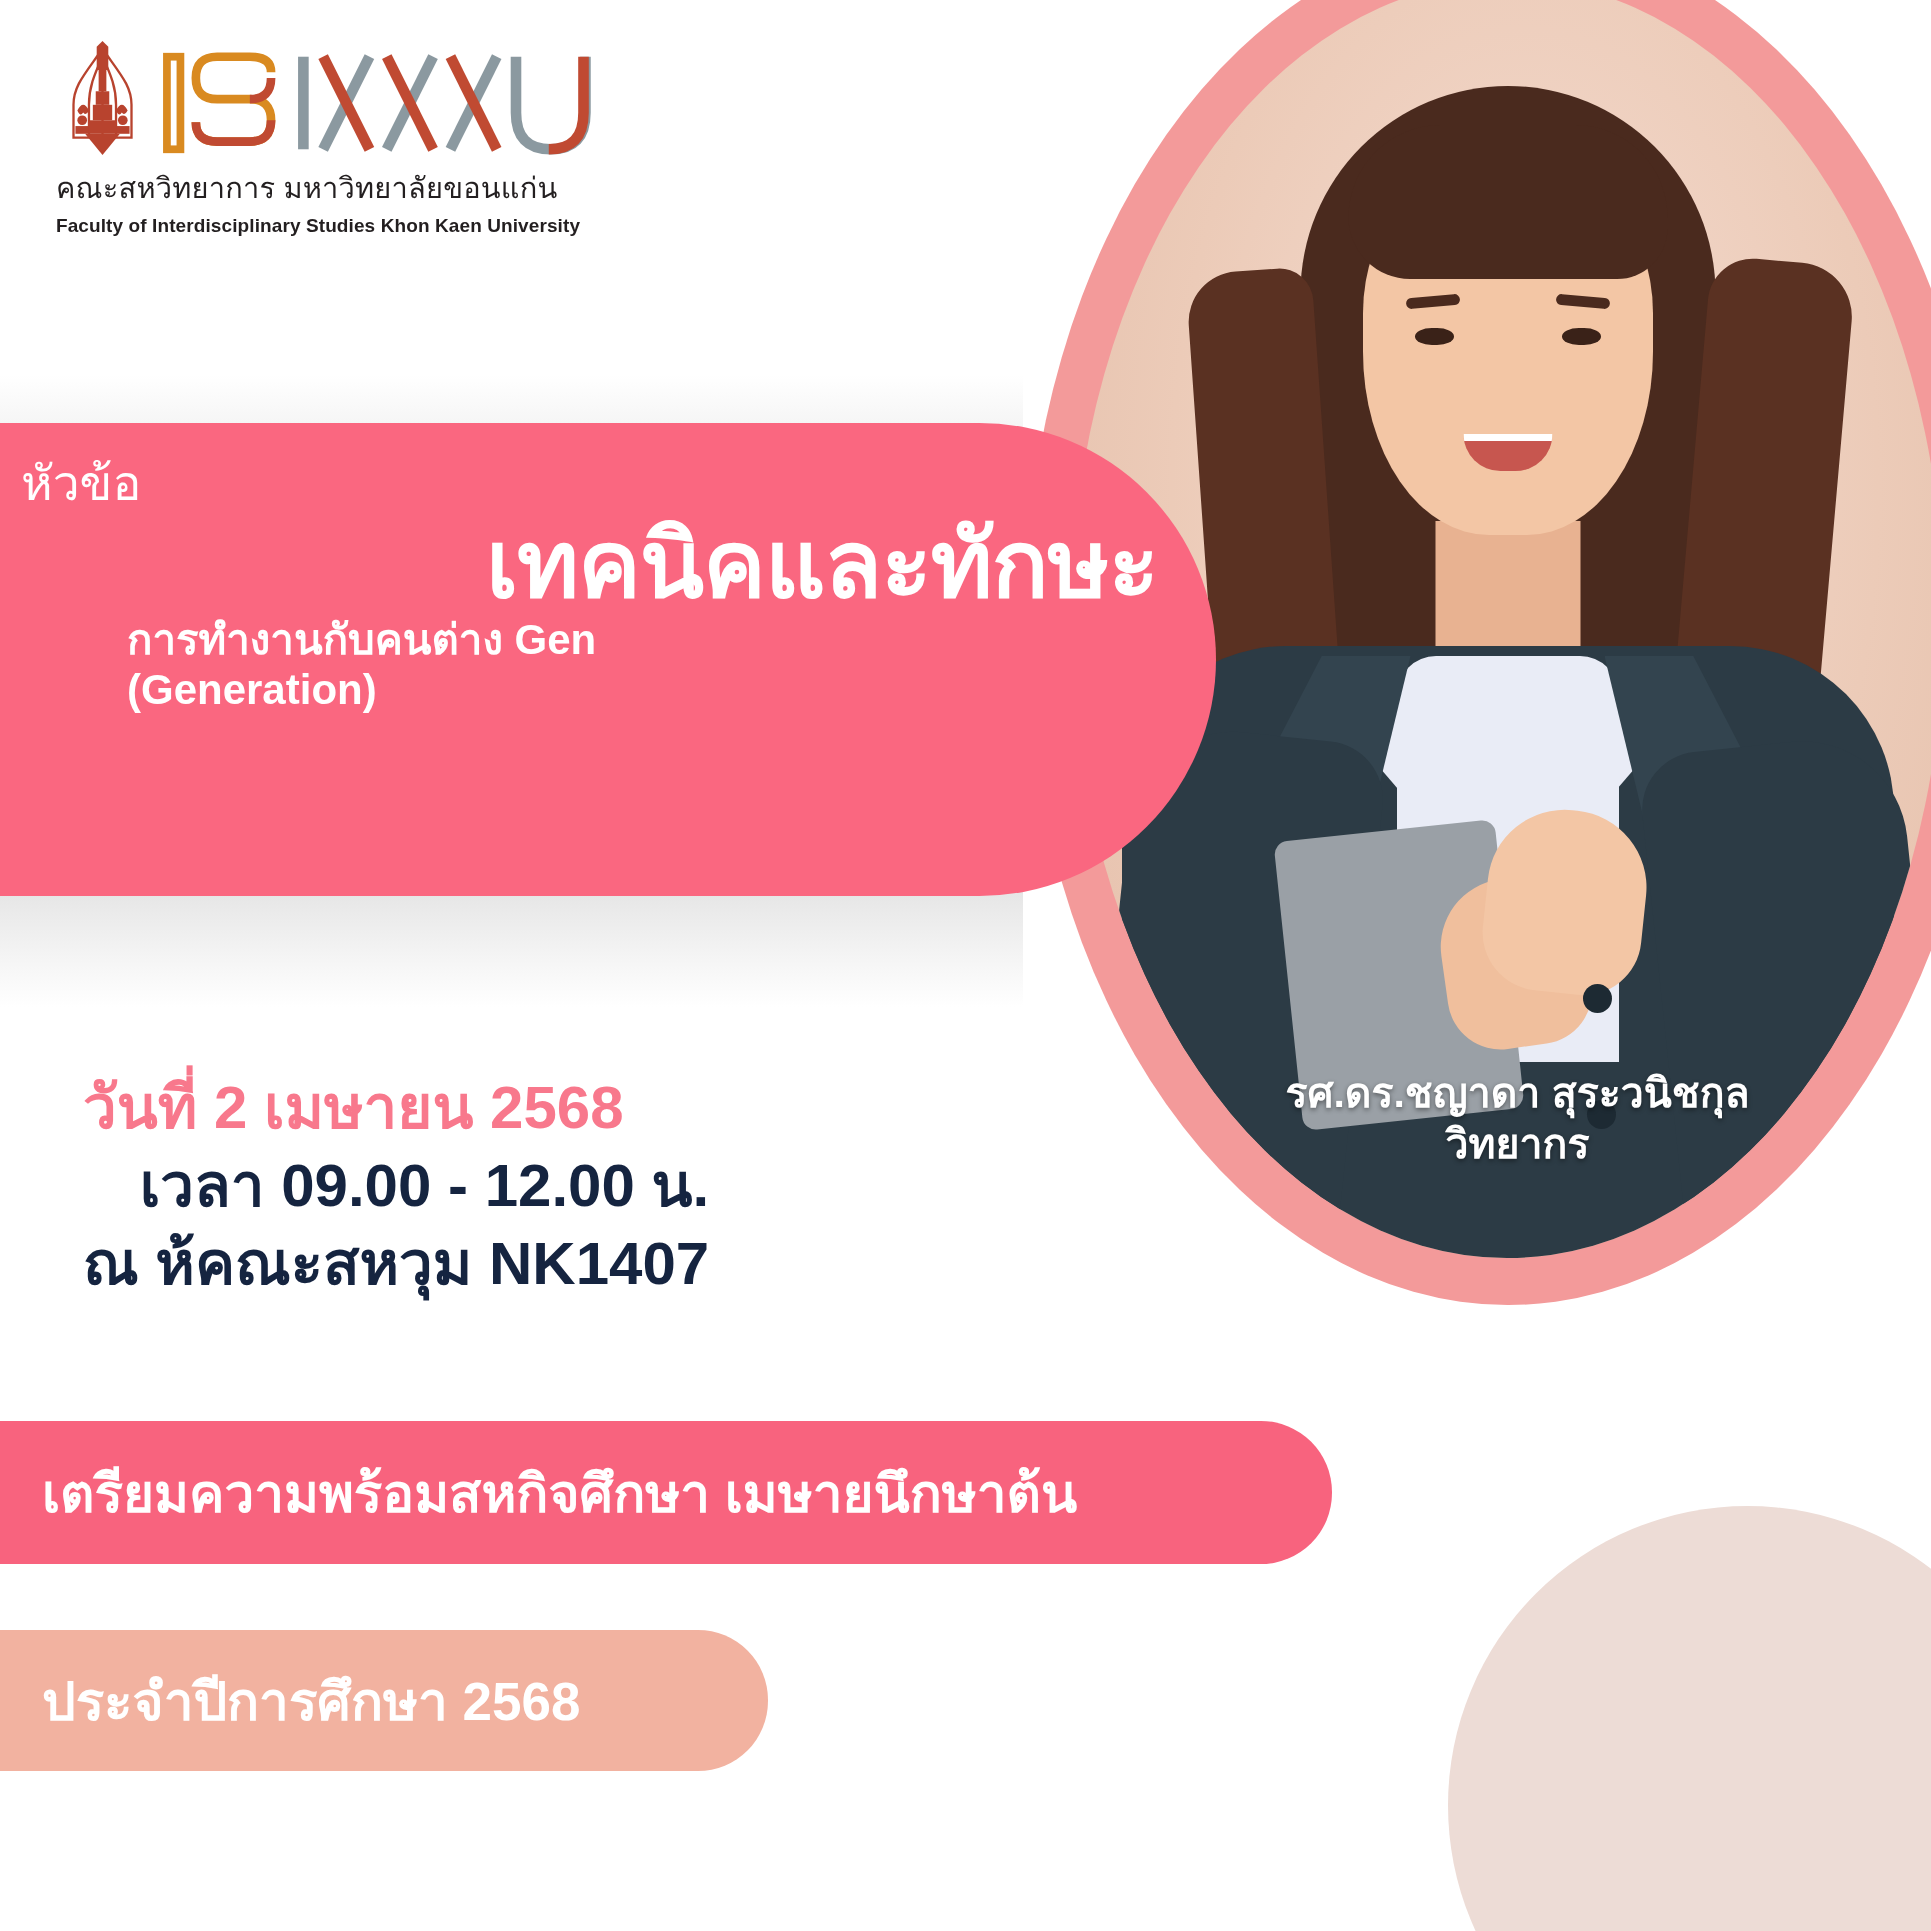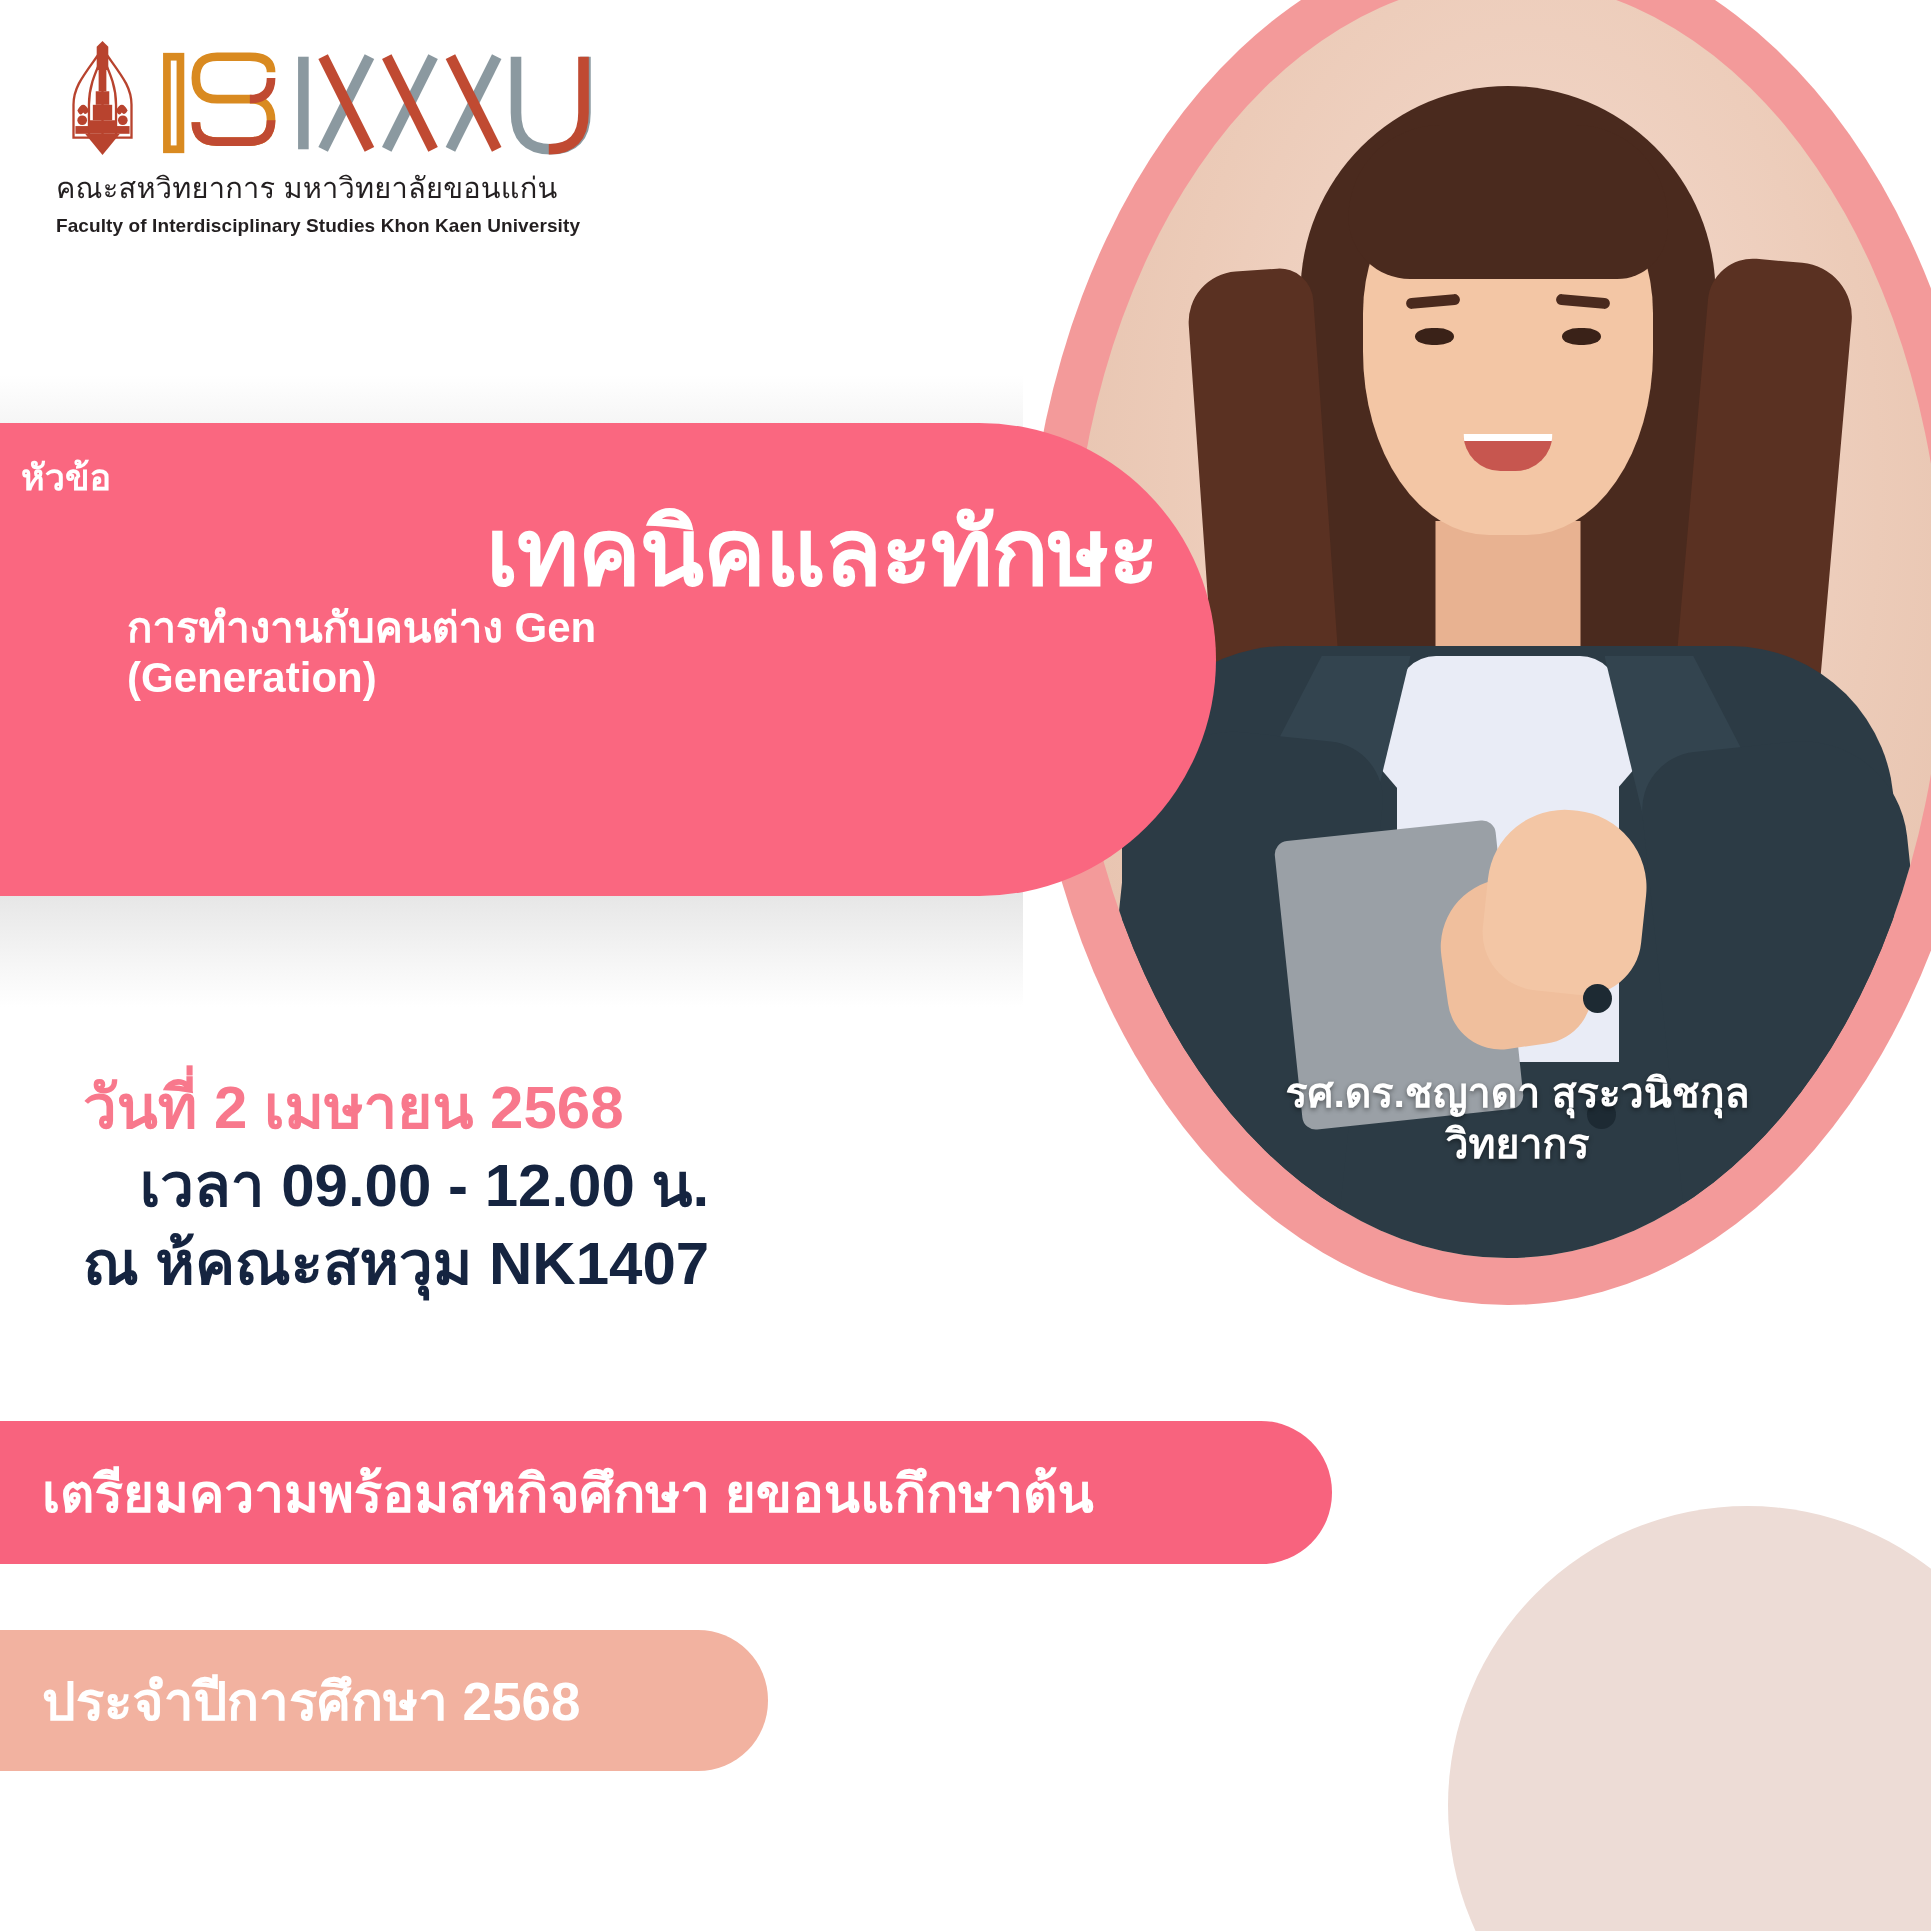--- a/index.html
+++ b/index.html
@@ -287,22 +287,22 @@
     width: 1284px;
     height: 473px;
     background: #fa6780;
     border-radius: 0 241px 241px 0;
     z-index: 3;
     box-sizing: border-box;
     padding: 37px 58px 0 89px;
   }
   .topic-label {
     color: #ffffff;
-    font-size: 36px;
-    font-weight: bold;
+    font-size: 48px;
+    font-weight: normal;
     line-height: 1;
     margin: 0 0 5.8px 0;
   }
   .title-main {
     color: #ffffff;
     font-size: 94px;
     font-weight: bold;
     line-height: 1.08;
     text-align: right;
     margin: 0;
@@ -480,21 +480,21 @@
     <div class="title-sub2">(Generation)</div>
   </div>
 
   <div class="details">
     <div class="detail-date">วันที่ 2 เมษายน 2568</div>
     <div class="detail-time">เวลา 09.00 - 12.00 น.</div>
     <div class="detail-venue">ณ ห้คณะสหวุม NK1407</div>
   </div>
 
   <div class="ribbon ribbon-1">
-    <span>เตรียมความพร้อมสหกิจศึกษา ยขอนแกึกษาต้น</span>
+    <span>เตรียมความพร้อมสหกิจศึกษา เมษายนึกษาต้น</span>
   </div>
 
   <div class="ribbon ribbon-2">
     <span>ประจำปีการศึกษา 2568</span>
   </div>
 
 </div>
 
 
 </body></html>

